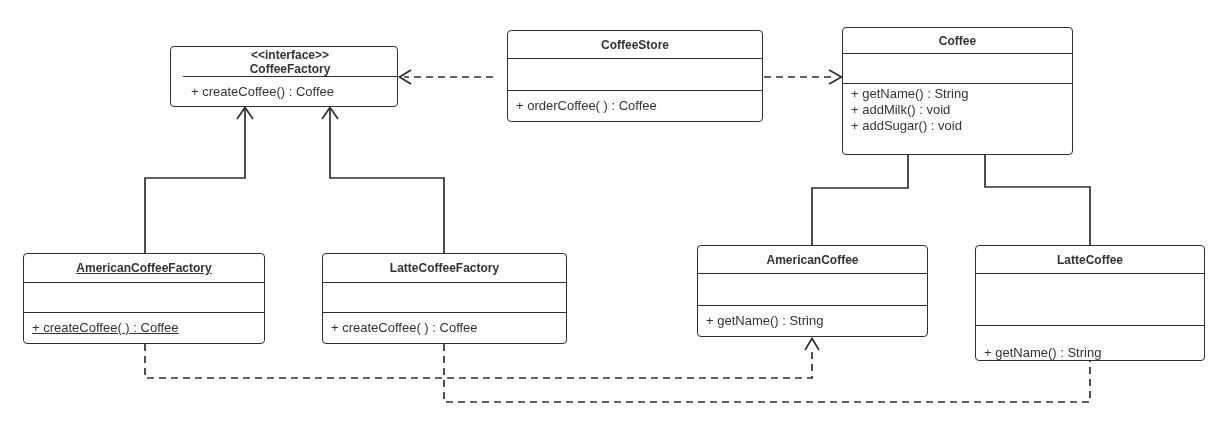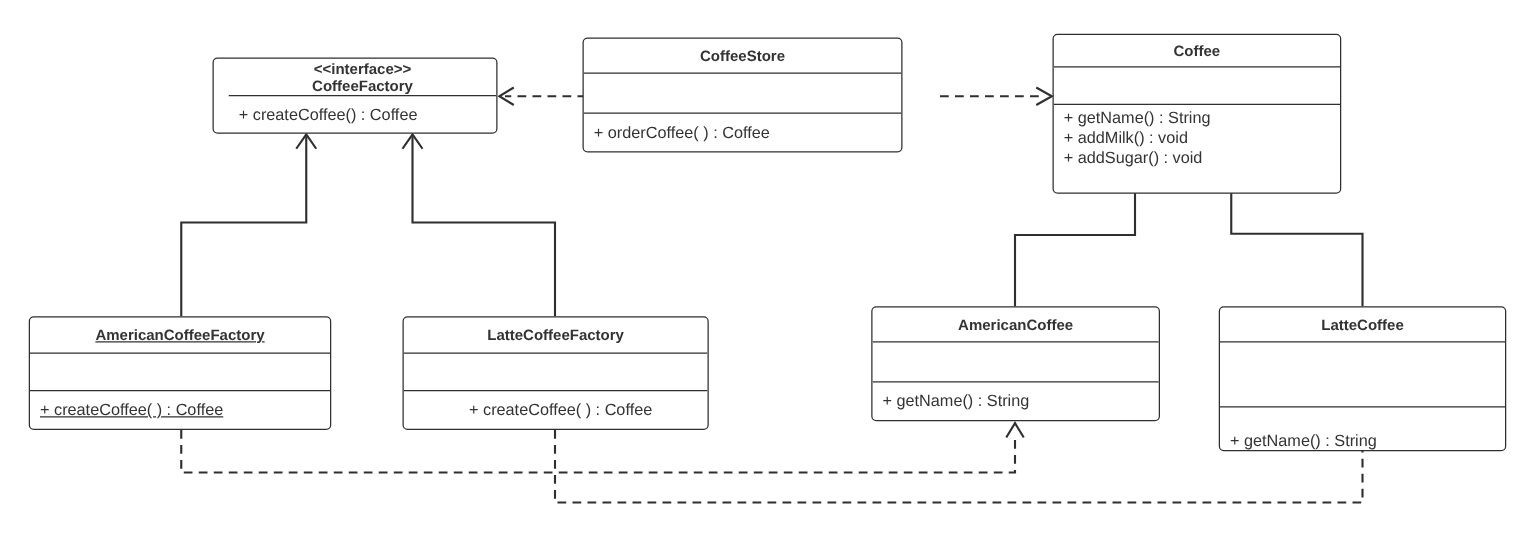--- a/index.html
+++ b/index.html
@@ -114,21 +114,21 @@
   <div class="uml-box" style="left:170px; top:46px; width:228px; height:61px;padding-left:12px;">
     <div class="uml-title" style="height:30px;">
       <span>&lt;&lt;interface&gt;&gt;</span>
       <span>CoffeeFactory</span>
     </div>
     <div class="uml-methods">
       <div>+ createCoffee() : Coffee</div>
     </div>
   </div>
 
-  <div class="uml-box" style="left:466px; top:30px; width:256px; height:92px;">
+  <div class="uml-box" style="left:507px; top:30px; width:256px; height:92px;">
     <div class="uml-title" style="height:28px;">
       <span>CoffeeStore</span>
     </div>
     <div class="uml-empty" style="height:32px;"></div>
     <div class="uml-methods">
       <div>+ orderCoffee( ) : Coffee</div>
     </div>
   </div>
 
   <div class="uml-box" style="left:842px; top:27px; width:231px; height:128px;">
@@ -146,21 +146,21 @@
   <div class="uml-box" style="left:23px; top:253px; width:242px; height:91px;text-decoration:underline;">
     <div class="uml-title" style="height:29px;">
       <span>AmericanCoffeeFactory</span>
     </div>
     <div class="uml-empty" style="height:30px;"></div>
     <div class="uml-methods">
       <div>+ createCoffee( ) : Coffee</div>
     </div>
   </div>
 
-  <div class="uml-box" style="left:322px; top:253px; width:245px; height:91px;text-align:center;">
+  <div class="uml-box" style="left:322px; top:253px; width:245px; height:91px;">
     <div class="uml-title" style="height:29px;">
       <span>LatteCoffeeFactory</span>
     </div>
     <div class="uml-empty" style="height:30px;"></div>
     <div class="uml-methods">
       <div>+ createCoffee( ) : Coffee</div>
     </div>
   </div>
 
   <div class="uml-box" style="left:697px; top:245px; width:231px; height:92px;">

